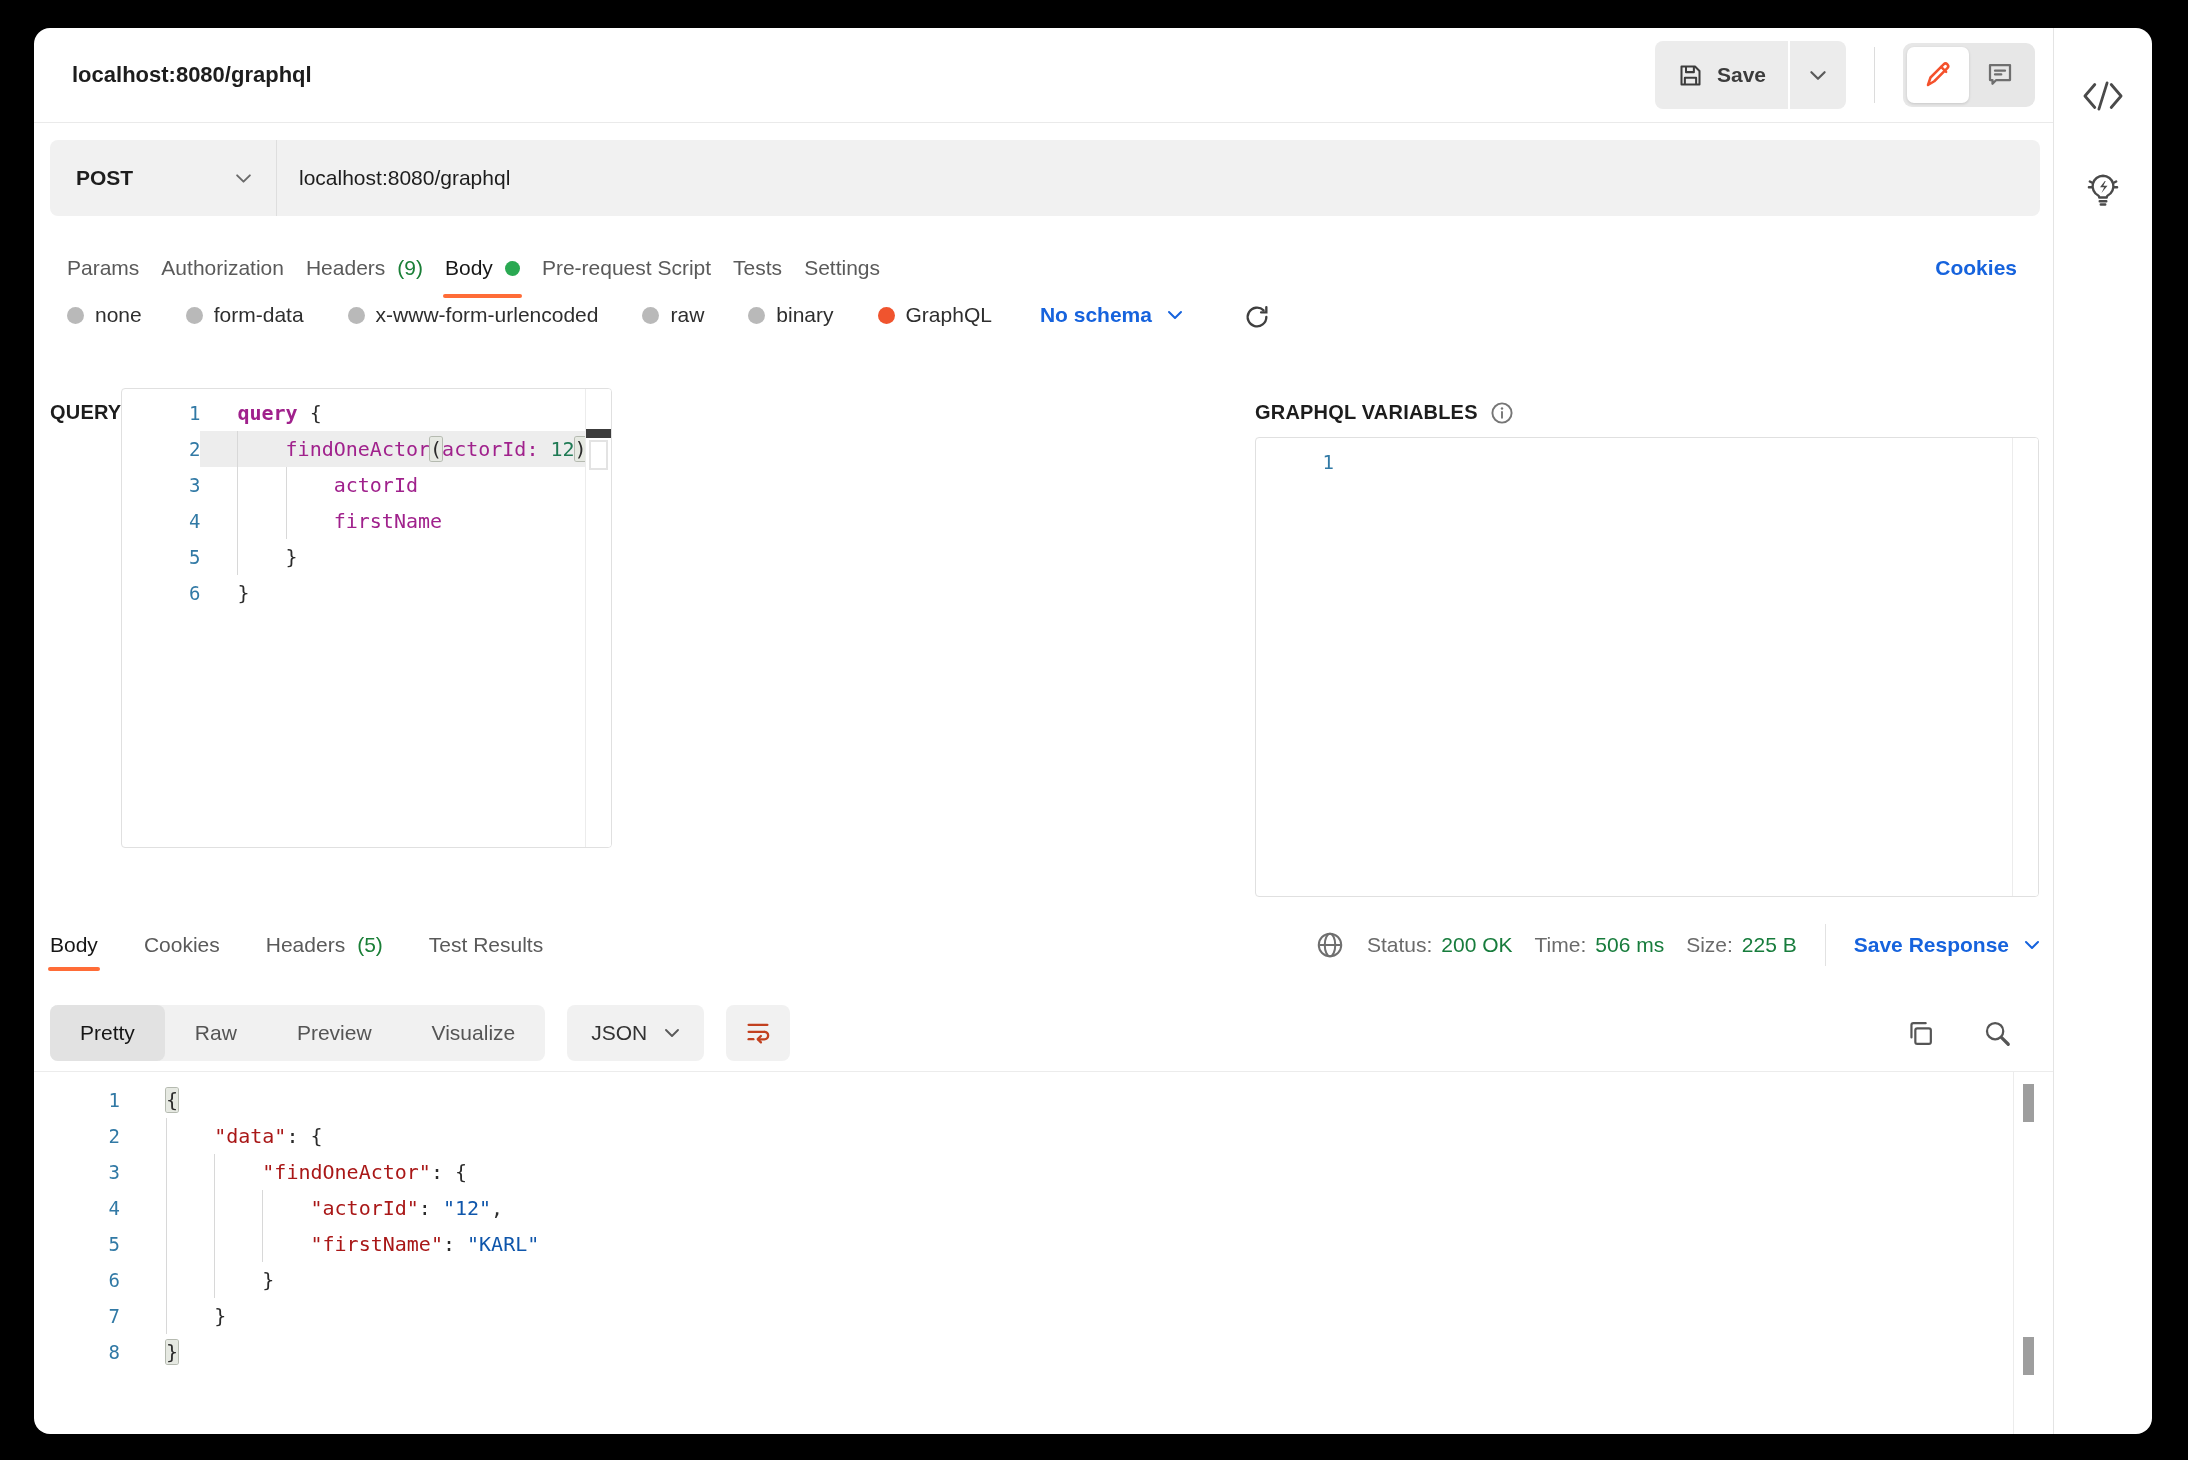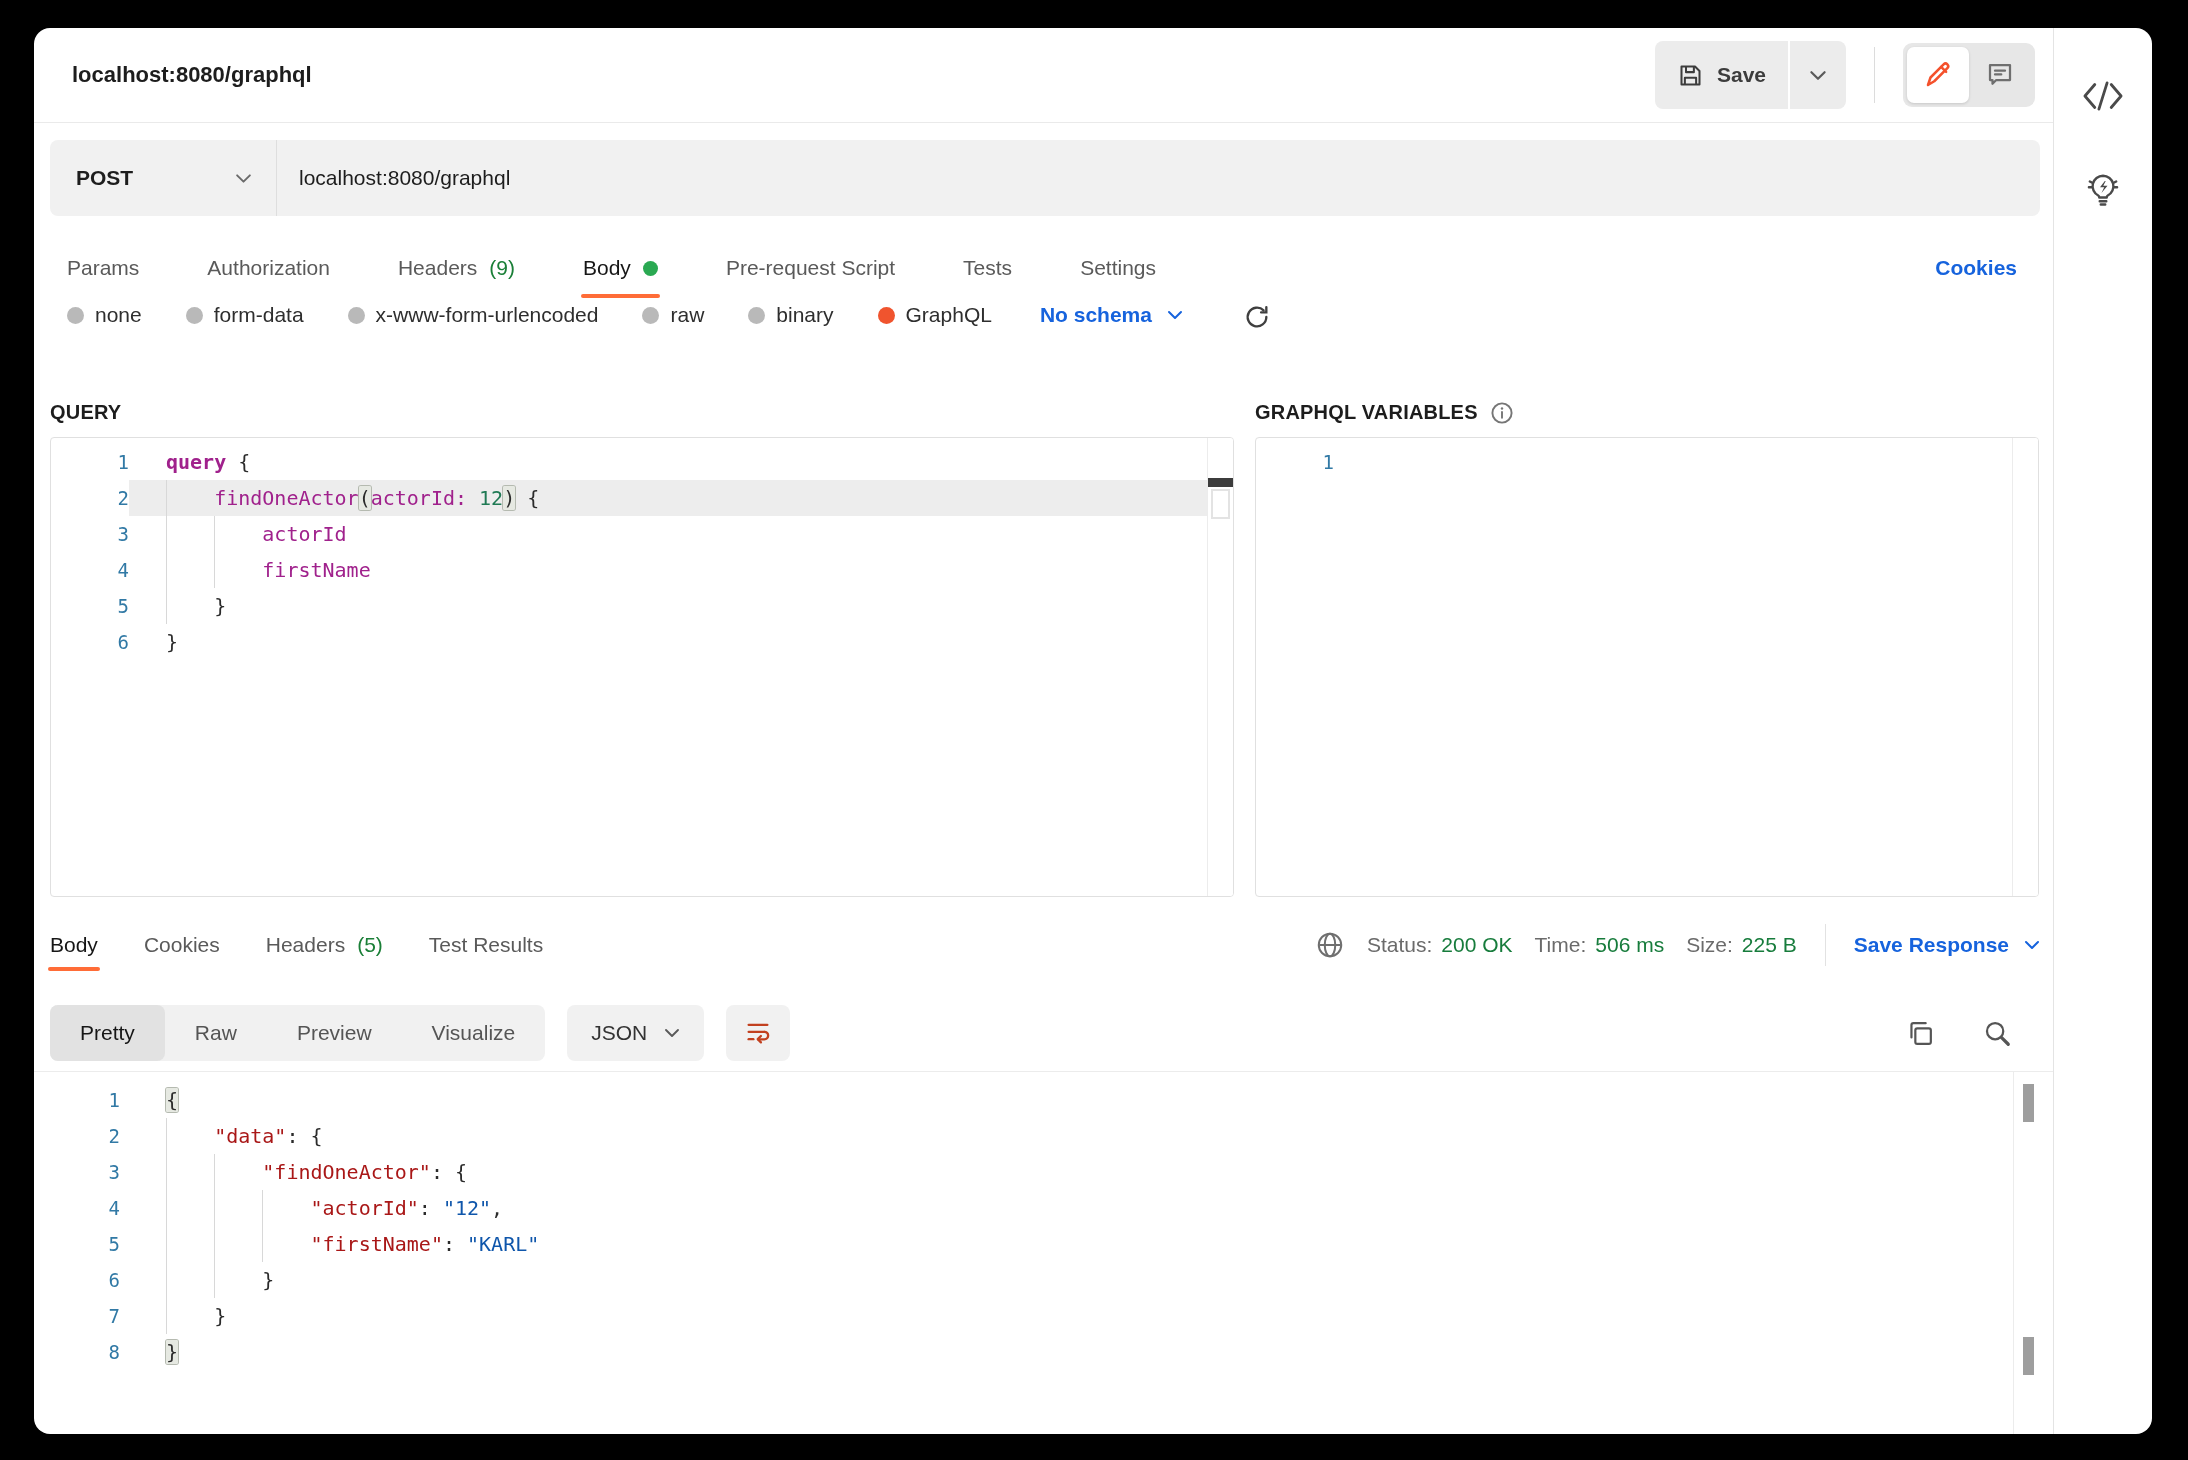--- a/index.html
+++ b/index.html
@@ -37,42 +37,42 @@
   .url-divider { width:1px; height:76px; background:#dedede; flex:none; }
   .url-input { flex:1; border:none; background:transparent; font-size:21px; color:#1d1d1d;
                padding-left:22px; outline:none; font-family:"Liberation Sans", sans-serif; }
   .send-group { display:flex; height:74px; width:198px; flex:none; }
   .send-btn { flex:1; background:#1365d2; color:#fff; font-weight:bold; font-size:21px;
               border:none; border-radius:8px 0 0 8px; }
   .send-caret { width:56px; background:#1365d2; border:none; border-left:1px solid rgba(255,255,255,.28);
                 border-radius:0 8px 8px 0; display:flex; align-items:center; justify-content:center; }
 
   
-  .tabs-row { height:70px; display:flex; align-items:stretch; gap:68px; padding:0 36px 0 33px; flex:none; }
+  .tabs-row { height:70px; display:flex; align-items:stretch; gap:22px; padding:0 36px 0 33px; flex:none; }
   .tab { display:flex; align-items:center; gap:12px; font-size:21px; color:#5a5a5a; position:relative; cursor:pointer; }
   .tab.active { color:#161616; font-weight:500; }
   .tab.active::after { content:""; position:absolute; left:-2px; right:-2px; bottom:5px; height:4px;
                        border-radius:2px; background:#ff6c37; }
   .count { color:#1a7f37; }
   .dot { width:15px; height:15px; border-radius:50%; background:#2aa952; }
   .cookies { margin-left:auto; align-self:center; color:#1663dd; font-weight:600; font-size:21px;
              text-decoration:none; cursor:pointer; }
 
   
   .radio-row { height:85px; display:flex; align-items:flex-start; gap:44px; padding:0 16px 0 33px; flex:none; }
   .radio { display:flex; align-items:center; gap:11px; font-size:21px; color:#2e2e2e; cursor:pointer; }
   .rdot { width:17px; height:17px; border-radius:50%; background:#b9b9b9; flex:none; }
   .radio.sel .rdot { background:#f0542e; }
   .schema-btn { display:flex; align-items:center; gap:15px; background:none; border:none;
                 color:#1663dd; font-weight:bold; font-size:21px; margin-left:4px; }
   .refresh-btn { background:none; border:none; margin-left:16px; display:flex; align-items:center; }
 
   
   .editors { display:flex; gap:21px; padding:0 14px 0 16px; flex:none; }
-  .query-col { width:1184px; flex:none; display:flex; flex-direction:column; }
+  .query-col { width:1184px; flex:none; display:flex; flex-direction:row; }
   .vars-col { flex:1; display:flex; flex-direction:column; }
   .sec-label { height:49px; display:flex; align-items:center; gap:12px; font-size:20px;
                font-weight:bold; color:#1d1d1d; letter-spacing:.2px; }
   .editor { position:relative; height:460px; border:1px solid #e0e0e0; border-radius:4px;
             background:#fff; padding-top:6px; overflow:hidden;
             font-family:"DejaVu Sans Mono", monospace; font-size:20px; }
 
   .code-line { display:flex; height:36px; line-height:36px; }
   .ln { flex:none; width:78px; text-align:right; color:#3179a5; font-size:19px; }
   .lc { flex:1; white-space:pre; color:#2b2b2b; padding-left:37px; }

